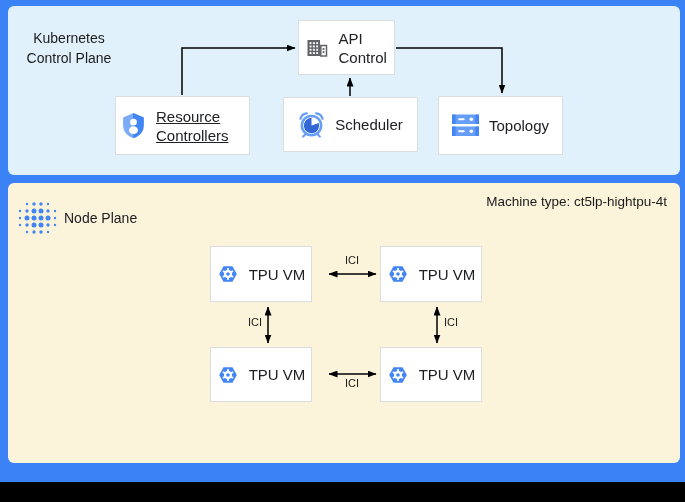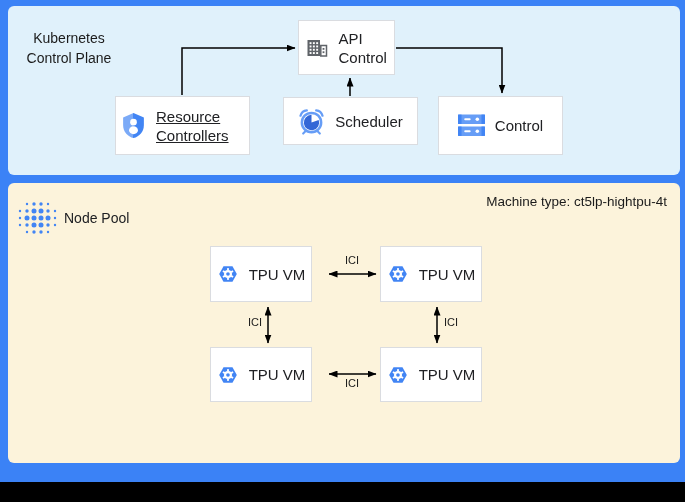--- a/index.html
+++ b/index.html
@@ -16,21 +16,21 @@
 
   .dbox { position:absolute; background:#ffffff; border:1px solid #DADCE0;
           display:flex; align-items:center; justify-content:center; gap:10px;
           font-size:15px; line-height:19px; color:#202124; }
   .dbox .lbl { white-space:normal; }
 
   .box-api       { left:298px; top:20px;  width:97px;  height:55px; }
   .box-api .lbl  { width:50px; }
   .box-rc        { left:115px; top:96px;  width:135px; height:59px; }
   .box-rc .lbl   { width:88px;text-decoration:underline; }
-  .box-sched     { left:283px; top:97px;  width:135px; height:48px; }
+  .box-sched     { left:283px; top:97px;  width:135px; height:55px; }
   .box-storage   { left:438px; top:96px;  width:125px; height:59px; }
   .box-tpu       { width:102px; height:56px; }
   .box-tpu .lbl  { white-space:nowrap; }
   .tpu-tl { left:210px; top:246px; }
   .tpu-tr { left:380px; top:246px; }
   .tpu-bl { left:210px; top:347px; height:55px; }
   .tpu-br { left:380px; top:347px; height:55px; }
 
   .np-icon  { position:absolute; left:16px; top:196px; }
   .np-title { position:absolute; left:64px; top:208px; font-size:14px; line-height:20px; }
@@ -120,21 +120,21 @@
         <circle cx="18.6" cy="5" r="1.7" fill="#ffffff"></circle>
       </g>
       <g>
         <rect x="0" y="12" width="26" height="9" rx="1" fill="#669DF6"></rect>
         <rect x="0" y="12" width="3.4" height="9" fill="#4285F4"></rect>
         <rect x="22.6" y="12" width="3.4" height="9" fill="#4285F4"></rect>
         <rect x="6" y="15.6" width="6.2" height="1.8" rx="0.9" fill="#ffffff"></rect>
         <circle cx="18.6" cy="16.5" r="1.7" fill="#ffffff"></circle>
       </g>
     </svg>
-    <div class="lbl">Control</div>
+    <div class="lbl">Topology</div>
   </div>
 
   <svg class="np-icon" width="44" height="44" viewBox="0 0 44 44">
     <g fill="#4285F4">
       <circle cx="11" cy="8" r="1.2"></circle>
         <circle cx="18" cy="8" r="1.7"></circle>
         <circle cx="25" cy="8" r="1.7"></circle>
         <circle cx="32" cy="8" r="1.2"></circle>
       <circle cx="4" cy="15" r="1.2"></circle>
         <circle cx="11" cy="15" r="1.7"></circle>
@@ -153,21 +153,21 @@
         <circle cx="18" cy="29" r="2.5"></circle>
         <circle cx="25" cy="29" r="2.5"></circle>
         <circle cx="32" cy="29" r="1.7"></circle>
         <circle cx="39" cy="29" r="1.2"></circle>
       <circle cx="11" cy="36" r="1.2"></circle>
         <circle cx="18" cy="36" r="1.7"></circle>
         <circle cx="25" cy="36" r="1.7"></circle>
         <circle cx="32" cy="36" r="1.2"></circle>
     </g>
   </svg>
-  <div class="np-title">Node Pool</div>
+  <div class="np-title">Node Plane</div>
   <div class="np-meta">
     <div>Machine type: ct5lp-hightpu-4t</div>
   </div>
 
   <div class="dbox box-tpu tpu-tl">
     <svg class="ic" width="22" height="22" viewBox="0 0 24 24">
       <path d="M7.1 3.6 L16.9 3.6 L21.6 12 L16.9 20.4 L7.1 20.4 L2.4 12 Z" fill="#4285F4"></path>
       <g fill="#ffffff">
         <rect x="11" y="5.6" width="2" height="2.4" transform="rotate(0 12 12)"></rect>
         <rect x="11" y="5.6" width="2" height="2.4" transform="rotate(60 12 12)"></rect>

